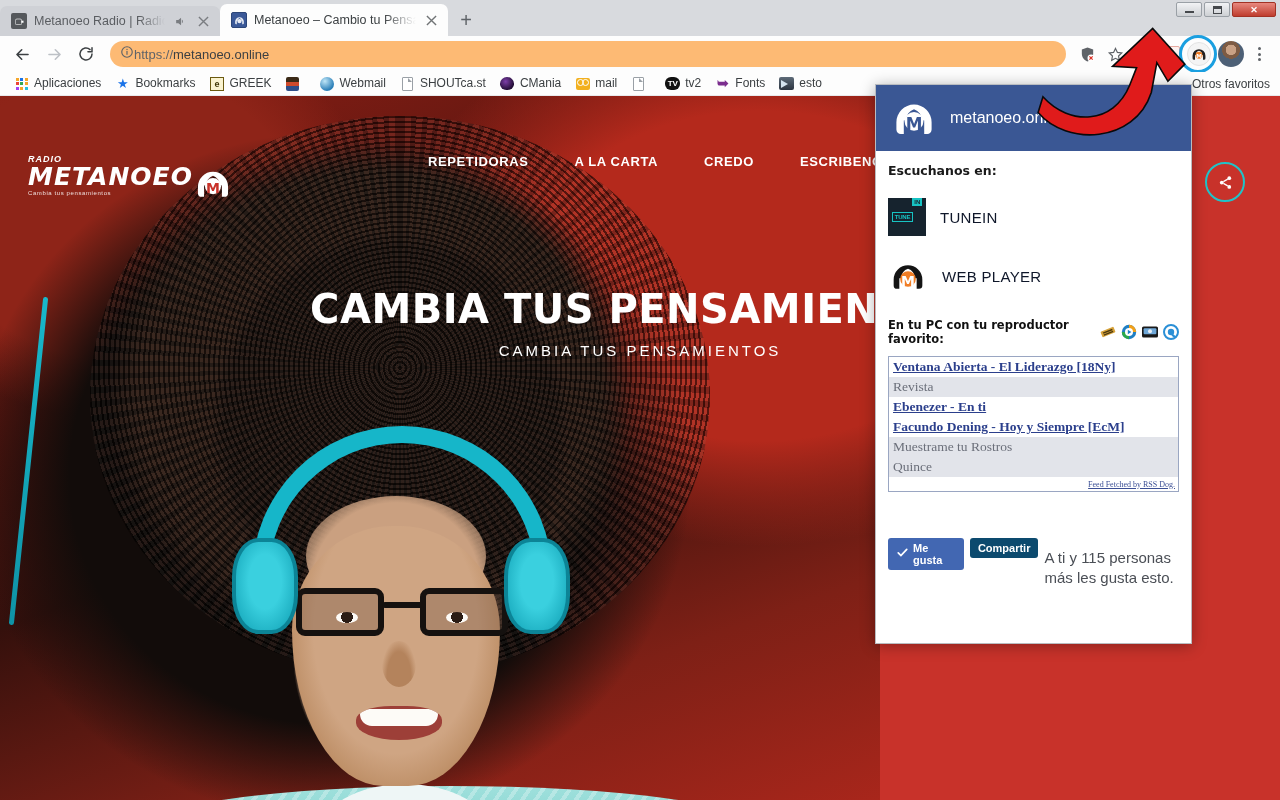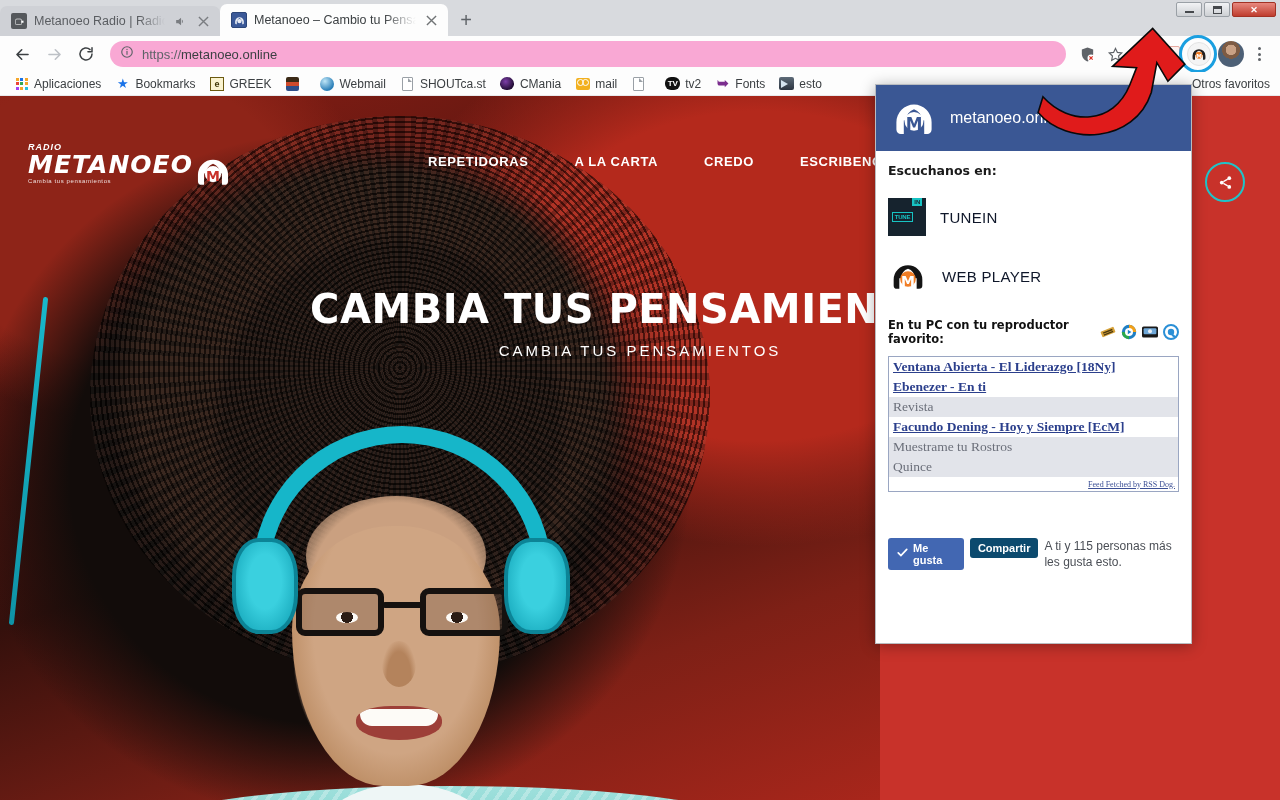--- a/index.html
+++ b/index.html
@@ -73,23 +73,22 @@
     position: absolute; top: 36px; left: 0; width: 1280px; height: 36px;
     background: #fdfdfd; display: flex; align-items: center; padding: 0 8px;
   }
   .navbtn {
     width: 28px; height: 28px; margin-right: 4px; border-radius: 50%;
     display: flex; align-items: center; justify-content: center;
     color: #5f6368;
   }
   .navbtn.dim { color: #bdc1c6; }
   .omnibox {
-    flex: 1 1 auto; height: 26px; background: #f9a8d4; border-radius: 13px;
+    flex: 1 1 auto; height: 26px; background: #fdba74; border-radius: 13px;
     display: flex; align-items: center; padding: 0 10px; margin: 0 8px 0 6px;
-    gap: 8px;
   }
   .omni-url { font-size: 13px; color: #3c4043; }
   .omni-url .scheme { color: #5f6368; }
   .tb-icons { display: flex; align-items: center; gap: 2px; position: relative; }
   .tb-icon {
     width: 26px; height: 26px; border-radius: 50%;
     display: flex; align-items: center; justify-content: center;
     position: relative; color: #5f6368;
   }
   .ext-rt {
@@ -129,21 +128,21 @@
   }
   .kebab i { width: 3px; height: 3px; border-radius: 50%; background: #5f6368; display: block; }
 
   
   .bmbar {
     position: absolute; top: 72px; left: 0; width: 1280px; height: 24px;
     background: #fdfdfd; display: flex; align-items: center;
     padding: 0 8px; gap: 2px; font-size: 12px; color: #3c4043;
     border-bottom: 1px solid #e8eaed;
   }
-  .bm { display: flex; align-items: center; gap: 5px; padding: 2px 6px; border-radius: 4px; white-space: nowrap; }
+  .bm { display: flex; align-items: flex-start; gap: 5px; padding: 2px 6px; border-radius: 4px; white-space: nowrap; }
   .bm-ico { width: 15px; height: 15px; flex: 0 0 15px; display: flex; align-items: center; justify-content: center; font-size: 11px; }
   .apps-grid { display: grid; grid-template-columns: repeat(3,3px); grid-template-rows: repeat(3,3px); gap: 1.5px; }
   .apps-grid i { width: 3px; height: 3px; background: #f4a62a; display: block; }
   .apps-grid i:nth-child(2){background:#1a73e8}.apps-grid i:nth-child(4){background:#ea4335}
   .apps-grid i:nth-child(5){background:#34a853}.apps-grid i:nth-child(7){background:#a142f4}
   .apps-grid i:nth-child(9){background:#24c1e0}
   .ico-star { color: #1a73e8; font-size: 13px; }
   .ico-greek { width:14px;height:14px;border:1.5px solid #6b5a10;background:#faf3d0;color:#3f3505;font-size:9px;font-weight:bold;display:flex;align-items:center;justify-content:center; }
   .ico-doc { width:11px;height:14px;border:1.2px solid #9aa0a6;border-radius:1px;background:#fff; position:relative;}
   .ico-doc::after{content:"";position:absolute;top:0;right:0;border-top:4px solid #fff;border-left:4px solid #9aa0a6;}
@@ -254,21 +253,21 @@
   .collar {
     position: absolute; left: 320px; top: 688px; width: 170px; height: 70px;
     background: #eef6f6; border-radius: 50% 50% 0 0 / 70% 70% 0 0;
   }
 
   
   .site-nav {
     position: absolute; top: 40px; left: 0; width: 1280px; height: 56px;
     display: flex; align-items: center; z-index: 5;
   }
-  .logo { position: absolute; left: 28px; top: 6px; width: 190px; color: #fff; }
+  .logo { position: absolute; left: 28px; top: 18px; width: 190px; color: #fff; }
   .logo-radio { font-size: 9px; font-weight: bold; letter-spacing: 1px; font-style: italic; }
   .logo-word {
     font-size: 25px; font-weight: bold; font-style: italic; letter-spacing: 1px;
     line-height: 1; font-family: "DejaVu Sans", sans-serif;
   }
   .logo-tag { font-size: 6px; letter-spacing: .6px; opacity: .85; margin-top: 1px; }
   .logo-mark {
     position: absolute; right: -16px; top: 8px; width: 42px; height: 42px;
   }
   .nav-links {
@@ -353,21 +352,21 @@
   
   .fb-row { display: flex; align-items: flex-start; gap: 6px; margin-top: 46px; }
   .fb-like {
     background: #4267b2; color: #fff; font-size: 11px; font-weight: bold;
     padding: 4px 9px; border-radius: 3px; display: flex; align-items: center; gap: 5px;
   }
   .fb-share {
     background: #0c4a6e; color: #fff; font-size: 11px; font-weight: bold;
     padding: 4px 8px; border-radius: 3px;
   }
-  .fb-text { font-size: 12px; color: #4b4f56; line-height: 1.35; width: 148px; }
+  .fb-text { font-size: 15px; color: #4b4f56; line-height: 1.35; width: 148px; margin-top: 10px; }
 
   
   .arrow { position: absolute; left: 1020px; top: 18px; z-index: 55; pointer-events: none; }
 </style>
 </head>
 <body>
 
 <div class="tabstrip">
 
   <div class="tab inactive">
@@ -693,22 +692,22 @@
         <svg width="16" height="16" viewBox="0 0 16 16">
             <circle cx="8" cy="8" r="7" fill="none" stroke="#2a8fd6" stroke-width="2"></circle>
             <circle cx="8" cy="8" r="3.2" fill="#2a8fd6"></circle>
             <rect x="9.6" y="9.6" width="5" height="2.2" rx="1" transform="rotate(40 9.6 9.6)" fill="#2a8fd6"></rect>
           </svg>
       </span>
     </div>
 
     <div class="rss">
       <div class="rss-item title">Ventana Abierta - El Liderazgo [18Ny]</div>
+      <div class="rss-item desc">Revista</div>
       <div class="rss-item title">Ebenezer - En ti</div>
-      <div class="rss-item desc">Revista</div>
       <div class="rss-item title">Facundo Dening - Hoy y Siempre [EcM]</div>
       <div class="rss-item desc">Muestrame tu Rostros</div>
       <div class="rss-item desc">Quince</div>
       <div class="rss-credit">Feed Fetched by RSS Dog.</div>
     </div>
 
     <div class="fb-row">
       <div class="fb-like">
         <span>
           <svg width="11" height="11" viewBox="0 0 14 14" stroke="#fff" stroke-width="2.2" fill="none" stroke-linecap="round">

